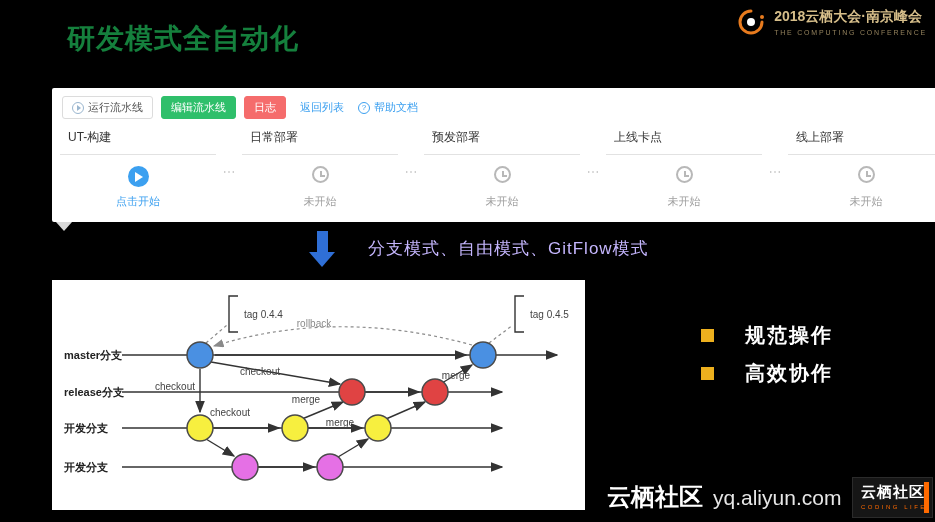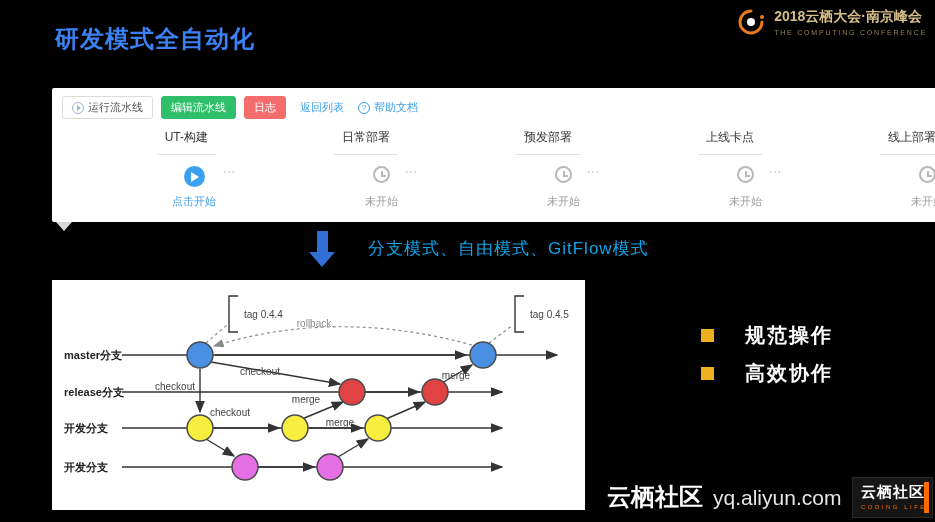--- a/index.html
+++ b/index.html
@@ -4,62 +4,62 @@
 <style>
   :root{
     --accent-blue:#3ca0f0; --green:#2fbf6b; --red:#f56c6c; --arrow-blue:#2f6fd6;
     --bullet-yellow:#edb01e; --brand-orange:#ff6a00; --gold:#d6be8a;
     --node-blue:#4a90e2; --node-red:#e04343; --node-yellow:#f7ef3f; --node-purple:#e570e5;
   }
   *{box-sizing:border-box;margin:0;padding:0;}
   html,body{background:#000;}
   .slide{position:relative;width:935px;height:522px;background:#000;overflow:hidden;
          font-family:"Liberation Sans",sans-serif;}
-  .title{position:absolute;left:55px;top:20px;font-size:24px;line-height:38px;
-         font-weight:bold;color:#3b82f6;letter-spacing:1px;}
+  .title{position:absolute;left:67px;top:20px;font-size:28px;line-height:38px;
+         font-weight:bold;color:#15803d;letter-spacing:1px;}
   
   .conf{position:absolute;right:8px;top:7px;display:flex;align-items:center;gap:8px;}
   .conf-name{font-size:14px;font-weight:bold;color:var(--gold);}
   .conf-sub{font-size:7px;letter-spacing:1.8px;color:#93815c;margin-top:3px;}
   
   .pipeline{position:absolute;left:52px;top:88px;width:900px;height:134px;background:#fff;border-radius:2px;}
   .toolbar{display:flex;align-items:center;gap:8px;padding:8px 10px 4px;}
   .btn{font-size:11px;padding:3px 9px;border-radius:3px;border:1px solid #dcdcdc;background:#fff;
        color:#555;display:inline-flex;align-items:center;gap:4px;cursor:pointer;font-family:inherit;}
   .btn.green{background:var(--green);border-color:var(--green);color:#fff;}
   .btn.red{background:var(--red);border-color:var(--red);color:#fff;}
   .link{font-size:11px;color:var(--accent-blue);display:inline-flex;align-items:center;gap:4px;
         cursor:pointer;margin-left:6px;text-decoration:none;}
   .icon-run{width:12px;height:12px;border:1px solid #9ab6cf;border-radius:50%;position:relative;display:inline-block;}
   .icon-run::after{content:"";position:absolute;left:4px;top:2.5px;
         border-left:4px solid #9ab6cf;border-top:3px solid transparent;border-bottom:3px solid transparent;}
   .help-circle{width:12px;height:12px;border:1px solid var(--accent-blue);border-radius:50%;
         font-size:8px;display:inline-flex;align-items:center;justify-content:center;}
   .stages{display:flex;align-items:stretch;padding:0 8px;height:96px;}
-  .card{flex:1;display:flex;flex-direction:column;align-items:flex-end;}
+  .card{flex:1;display:flex;flex-direction:column;}
   .card-title{font-size:12px;color:#333;padding:6px 8px 8px;border-bottom:1px solid #e2e2e2;}
   .card-body{text-align:center;padding-top:11px;}
   .status{font-size:11px;color:#a0a0a0;margin-top:7px;}
   .status.blue{color:var(--accent-blue);}
   .sep{width:26px;display:flex;align-items:center;justify-content:center;color:#c0c0c0;font-size:13px;}
   .play-circle{width:21px;height:21px;border-radius:50%;background:var(--accent-blue);
         display:inline-flex;align-items:center;justify-content:center;cursor:pointer;}
   .play-tri{width:0;height:0;border-left:8px solid #fff;border-top:5px solid transparent;
         border-bottom:5px solid transparent;margin-left:2px;}
   .clock{width:17px;height:17px;border:2px solid #b8b8b8;border-radius:50%;display:inline-block;position:relative;}
   .clock::before{content:"";position:absolute;left:6px;top:2.5px;width:2px;height:6px;background:#b8b8b8;}
   .clock::after{content:"";position:absolute;left:6px;top:6.5px;width:5px;height:2px;background:#b8b8b8;}
   .notch{position:absolute;left:56px;top:222px;width:0;height:0;
         border-left:8px solid transparent;border-right:8px solid transparent;border-top:9px solid #d9d9d9;}
   
   .down-arrow{position:absolute;left:309px;top:231px;width:26px;}
   .down-arrow .shaft{width:11px;height:21px;background:var(--arrow-blue);margin:0 auto;}
   .down-arrow .head{width:0;height:0;border-left:13px solid transparent;
         border-right:13px solid transparent;border-top:15px solid var(--arrow-blue);}
-  .caption{position:absolute;left:368px;top:237px;font-size:17px;color:#0ea5e9;letter-spacing:1px;}
+  .caption{position:absolute;left:368px;top:237px;font-size:17px;color:#c4b5fd;letter-spacing:1px;}
   
   .git-panel{position:absolute;left:52px;top:280px;width:533px;height:230px;background:#fff;}
   .git-panel svg text{font-family:"Liberation Sans",sans-serif;}
   .branch{font-size:11px;font-weight:bold;fill:#222;}
   .lbl{font-size:10px;fill:#444;}
   .lbl.gray{fill:#8a8a8a;}
   .row{stroke:#333;stroke-width:1.4;}
   .dot{stroke:#8a8a8a;stroke-width:1.2;stroke-dasharray:3 3;fill:none;}
   .bracket{stroke:#333;stroke-width:1.4;fill:none;}
   .git-panel circle{stroke:#4a4a4a;stroke-width:1.5;}

